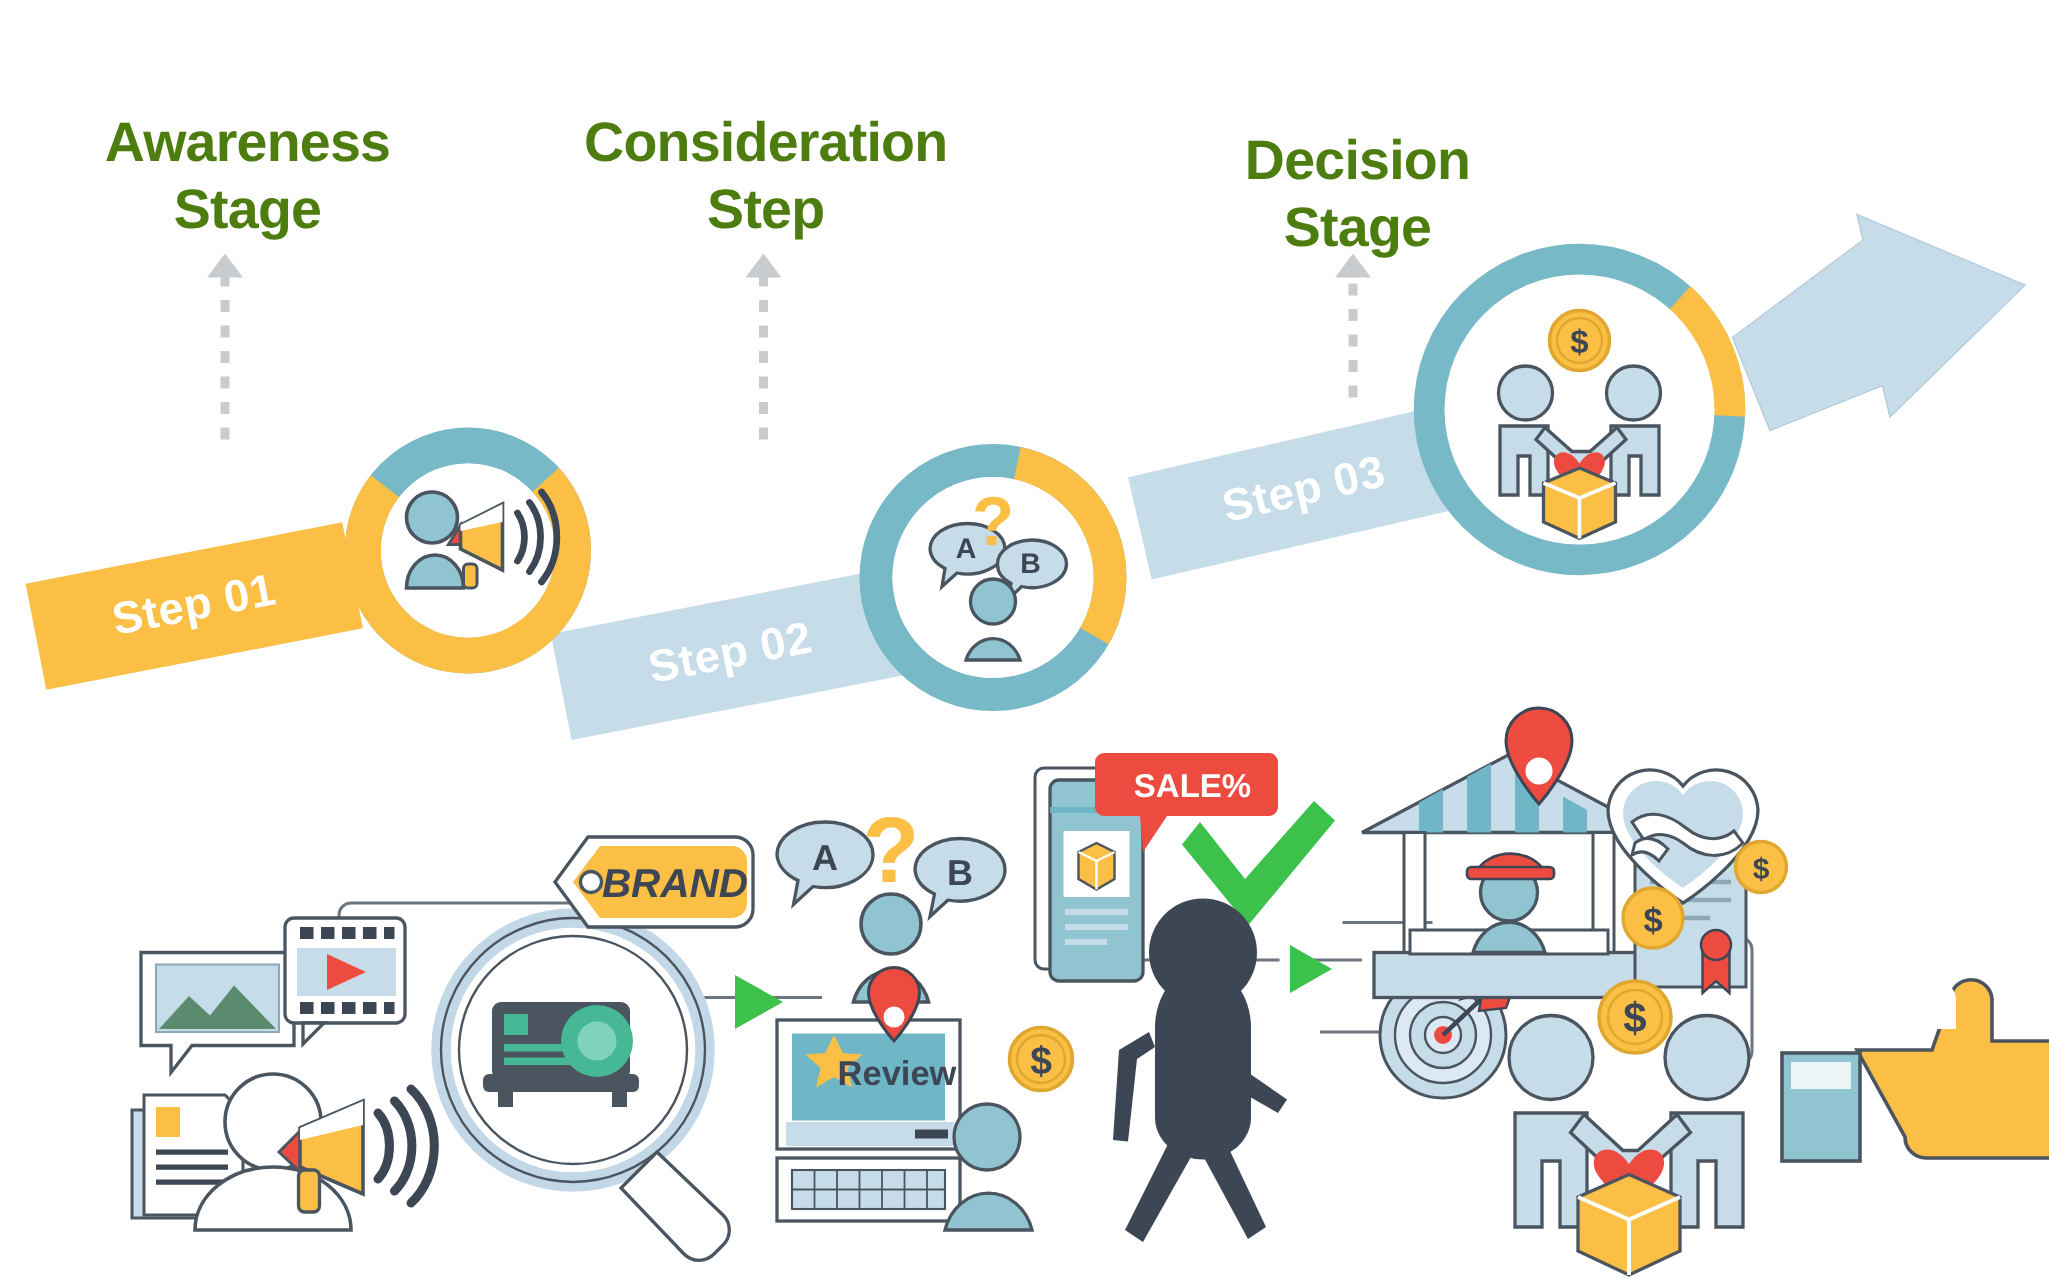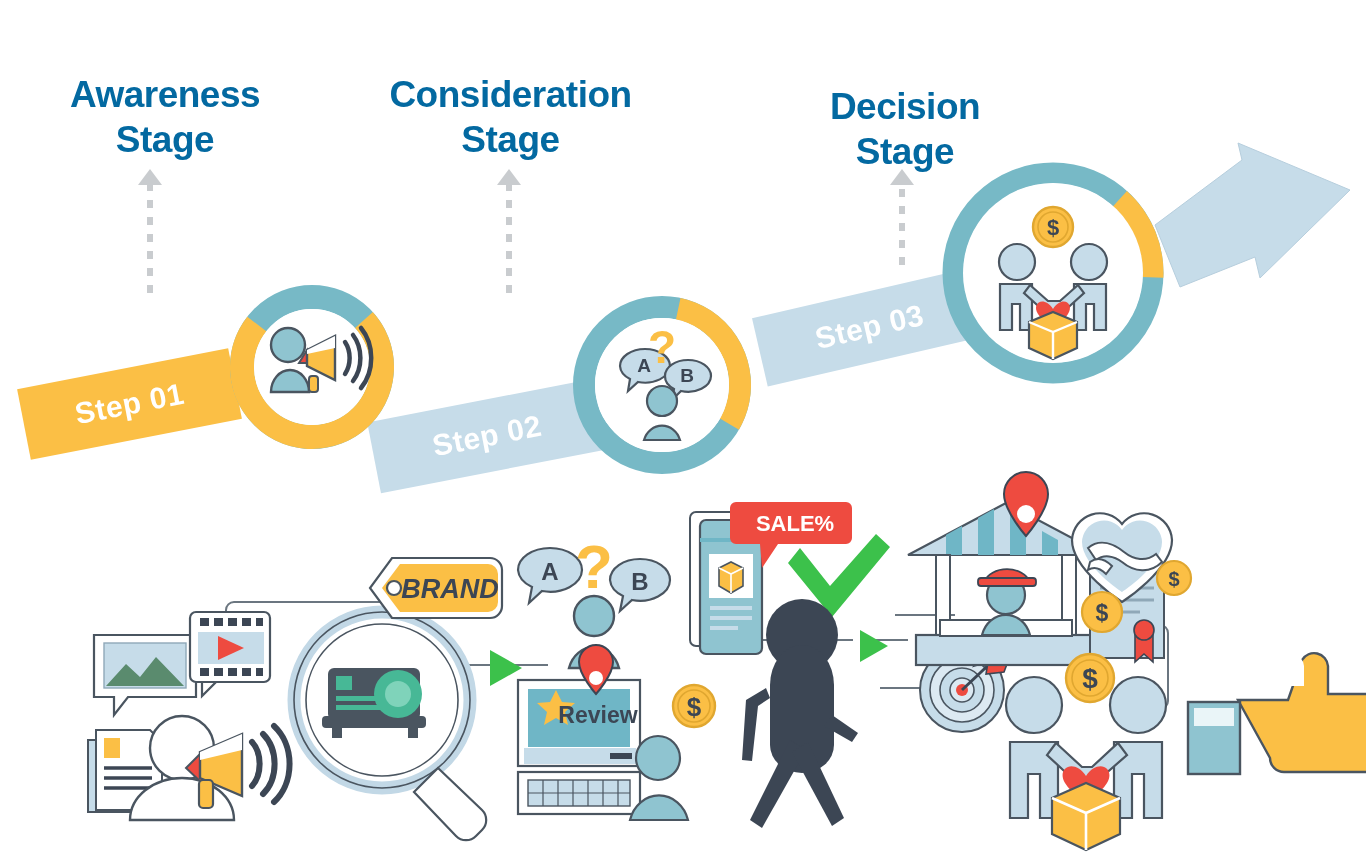--- a/index.html
+++ b/index.html
@@ -10,21 +10,21 @@
     width: 1366px; height: 855px;
     position: relative; overflow: hidden;
     font-family: "Liberation Sans", sans-serif;
   }
   #stage { position: absolute; inset: 0; }
   .stage-title {
     position: absolute;
     font-weight: bold;
     font-size: 37px;
     line-height: 1.22;
-    color: #0369a1;
+    color: #4d7c0f;
     text-align: center;
     letter-spacing: -0.5px;
     white-space: pre-line;
   }
   #title-0 { left: 40px;  top: 72px;  width: 250px; }
   #title-1 { left: 378px; top: 72px;  width: 265px; }
   #title-2 { left: 790px; top: 84px;  width: 230px; }
 
   .dashed-arrow { position: absolute; }
 
@@ -42,21 +42,21 @@
   svg { display: block; overflow: visible; }
 </style>
 </head>
 <body>
 
 <div id="stage">
 
   <div class="stage-title" id="title-0">Awareness
 Stage</div>
   <div class="stage-title" id="title-1">Consideration
-Stage</div>
+Step</div>
   <div class="stage-title" id="title-2">Decision
 Stage</div>
 
   <svg class="dashed-arrow" style="left:128px;top:165px;" width="50" height="130">
     <line x1="22" y1="128" x2="22" y2="16" stroke="#C9CCCF" stroke-width="6" stroke-dasharray="8 9"></line>
     <path d="M22 4 L34 20 L10 20 Z" fill="#C9CCCF"></path>
   </svg>
   <svg class="dashed-arrow" style="left:487px;top:165px;" width="50" height="130">
     <line x1="22" y1="128" x2="22" y2="16" stroke="#C9CCCF" stroke-width="6" stroke-dasharray="8 9"></line>
     <path d="M22 4 L34 20 L10 20 Z" fill="#C9CCCF"></path>

